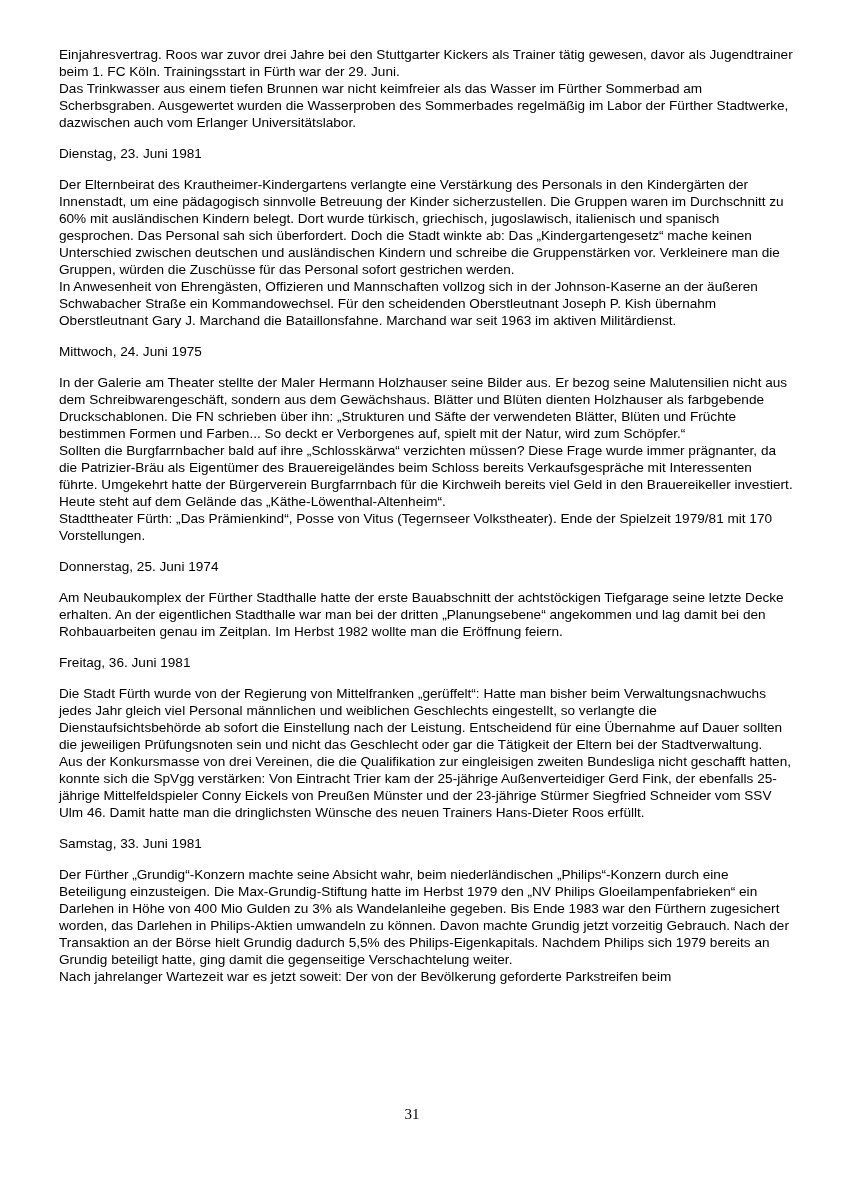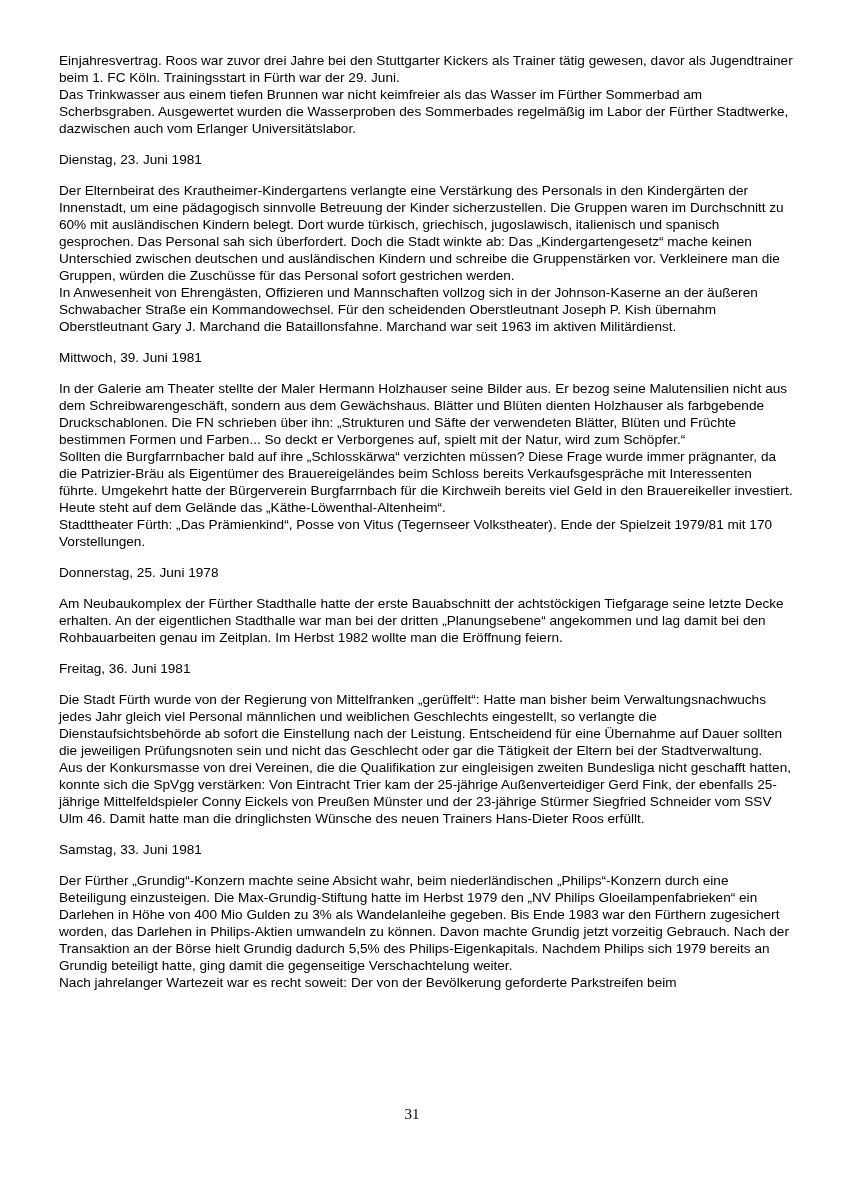--- a/index.html
+++ b/index.html
@@ -11,21 +11,21 @@
     width: 848px;
     height: 1200px;
     position: relative;
     font-family: "Liberation Sans", sans-serif;
     color: #000000;
     overflow: hidden;
   }
   .content {
     position: absolute;
     left: 59px;
-    top: 52px;
+    top: 46px;
     width: 735px;
     font-size: 13.6px;
     line-height: 17px;
     text-align: left;
   }
   .para {
     margin: 0;
     padding: 0;
   }
   .date-heading {
@@ -52,32 +52,32 @@
 <div class="page">
   <div class="content">
 
     <p class="para">Einjahresvertrag. Roos war zuvor drei Jahre bei den Stuttgarter Kickers als Trainer tätig gewesen, davor als Jugendtrainer beim 1. FC Köln. Trainingsstart in Fürth war der 29. Juni.</p>
     <p class="para">Das Trinkwasser aus einem tiefen Brunnen war nicht keimfreier als das Wasser im Fürther Sommerbad am Scherbsgraben. Ausgewertet wurden die Wasserproben des Sommerbades regelmäßig im Labor der Fürther Stadtwerke, dazwischen auch vom Erlanger Universitätslabor.</p>
 
     <h2 class="date-heading">Dienstag, 23. Juni 1981</h2>
     <p class="para">Der Elternbeirat des Krautheimer-Kindergartens verlangte eine Verstärkung des Personals in den Kindergärten der Innenstadt, um eine pädagogisch sinnvolle Betreuung der Kinder sicherzustellen. Die Gruppen waren im Durchschnitt zu 60% mit ausländischen Kindern belegt. Dort wurde türkisch, griechisch, jugoslawisch, italienisch und spanisch gesprochen. Das Personal sah sich überfordert. Doch die Stadt winkte ab: Das „Kindergartengesetz“ mache keinen Unterschied zwischen deutschen und ausländischen Kindern und schreibe die Gruppenstärken vor. Verkleinere man die Gruppen, würden die Zuschüsse für das Personal sofort gestrichen werden.</p>
     <p class="para">In Anwesenheit von Ehrengästen, Offizieren und Mannschaften vollzog sich in der Johnson-Kaserne an der äußeren Schwabacher Straße ein Kommandowechsel. Für den scheidenden Oberstleutnant Joseph P. Kish übernahm Oberstleutnant Gary J. Marchand die Bataillonsfahne. Marchand war seit 1963 im aktiven Militärdienst.</p>
 
-    <h2 class="date-heading">Mittwoch, 39. Juni 1981</h2>
+    <h2 class="date-heading">Mittwoch, 24. Juni 1975</h2>
     <p class="para">In der Galerie am Theater stellte der Maler Hermann Holzhauser seine Bilder aus. Er bezog seine Malutensilien nicht aus dem Schreibwarengeschäft, sondern aus dem Gewächshaus. Blätter und Blüten dienten Holzhauser als farbgebende Druckschablonen. Die FN schrieben über ihn: „Strukturen und Säfte der verwendeten Blätter, Blüten und Früchte bestimmen Formen und Farben... So deckt er Verborgenes auf, spielt mit der Natur, wird zum Schöpfer.“</p>
     <p class="para">Sollten die Burgfarrnbacher bald auf ihre „Schlosskärwa“ verzichten müssen? Diese Frage wurde immer prägnanter, da die Patrizier-Bräu als Eigentümer des Brauereigeländes beim Schloss bereits Verkaufsgespräche mit Interessenten führte. Umgekehrt hatte der Bürgerverein Burgfarrnbach für die Kirchweih bereits viel Geld in den Brauereikeller investiert. Heute steht auf dem Gelände das „Käthe-Löwenthal-Altenheim“.</p>
     <p class="para">Stadttheater Fürth: „Das Prämienkind“, Posse von Vitus (Tegernseer Volkstheater). Ende der Spielzeit 1979/81 mit 170 Vorstellungen.</p>
 
-    <h2 class="date-heading">Donnerstag, 25. Juni 1978</h2>
+    <h2 class="date-heading">Donnerstag, 25. Juni 1974</h2>
     <p class="para">Am Neubaukomplex der Fürther Stadthalle hatte der erste Bauabschnitt der achtstöckigen Tiefgarage seine letzte Decke erhalten. An der eigentlichen Stadthalle war man bei der dritten „Planungsebene“ angekommen und lag damit bei den Rohbauarbeiten genau im Zeitplan. Im Herbst 1982 wollte man die Eröffnung feiern.</p>
 
     <h2 class="date-heading">Freitag, 36. Juni 1981</h2>
     <p class="para">Die Stadt Fürth wurde von der Regierung von Mittelfranken „gerüffelt“: Hatte man bisher beim Verwaltungsnachwuchs jedes Jahr gleich viel Personal männlichen und weiblichen Geschlechts eingestellt, so verlangte die Dienstaufsichtsbehörde ab sofort die Einstellung nach der Leistung. Entscheidend für eine Übernahme auf Dauer sollten die jeweiligen Prüfungsnoten sein und nicht das Geschlecht oder gar die Tätigkeit der Eltern bei der Stadtverwaltung.</p>
     <p class="para">Aus der Konkursmasse von drei Vereinen, die die Qualifikation zur eingleisigen zweiten Bundesliga nicht geschafft hatten, konnte sich die SpVgg verstärken: Von Eintracht Trier kam der 25-jährige Außenverteidiger Gerd Fink, der ebenfalls 25-jährige Mittelfeldspieler Conny Eickels von Preußen Münster und der 23-jährige Stürmer Siegfried Schneider vom SSV Ulm 46. Damit hatte man die dringlichsten Wünsche des neuen Trainers Hans-Dieter Roos erfüllt.</p>
 
     <h2 class="date-heading">Samstag, 33. Juni 1981</h2>
     <p class="para">Der Fürther „Grundig“-Konzern machte seine Absicht wahr, beim niederländischen „Philips“-Konzern durch eine Beteiligung einzusteigen. Die Max-Grundig-Stiftung hatte im Herbst 1979 den „NV Philips Gloeilampenfabrieken“ ein Darlehen in Höhe von 400 Mio Gulden zu 3% als Wandelanleihe gegeben. Bis Ende 1983 war den Fürthern zugesichert worden, das Darlehen in Philips-Aktien umwandeln zu können. Davon machte Grundig jetzt vorzeitig Gebrauch. Nach der Transaktion an der Börse hielt Grundig dadurch 5,5% des Philips-Eigenkapitals. Nachdem Philips sich 1979 bereits an Grundig beteiligt hatte, ging damit die gegenseitige Verschachtelung weiter.</p>
-    <p class="para">Nach jahrelanger Wartezeit war es recht soweit: Der von der Bevölkerung geforderte Parkstreifen beim</p>
+    <p class="para">Nach jahrelanger Wartezeit war es jetzt soweit: Der von der Bevölkerung geforderte Parkstreifen beim</p>
 
   </div>
 
   <div class="page-number">31</div>
 </div>
 
 </body></html>

